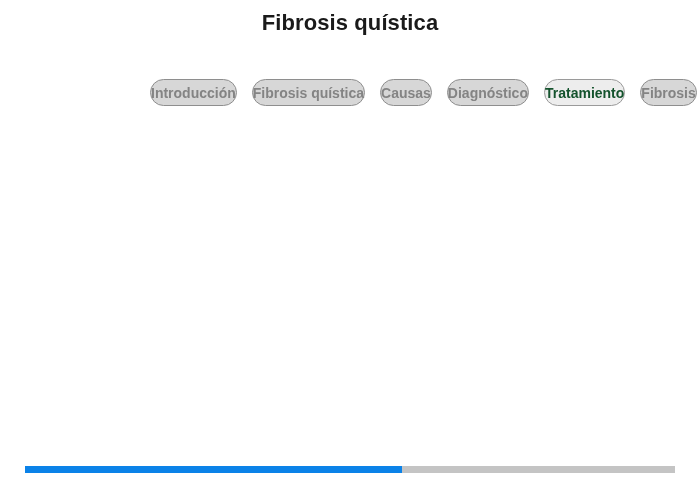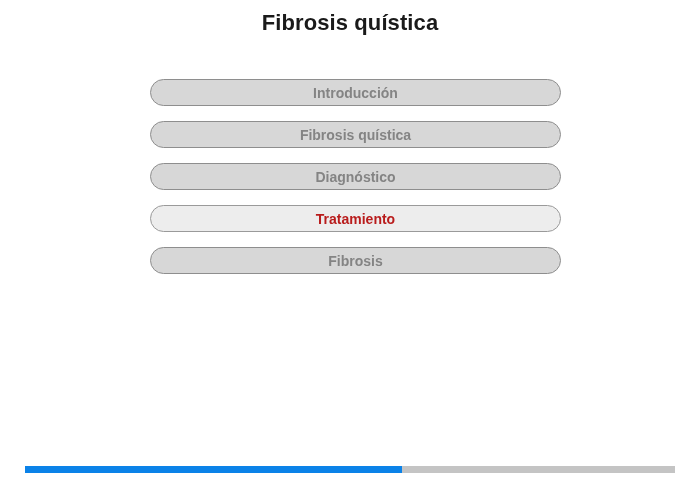--- a/index.html
+++ b/index.html
@@ -26,21 +26,21 @@
     color: #1a1a1a;
     letter-spacing: 0.1px;
   }
 
   .menu {
     position: absolute;
     top: 79px;
     left: 150px;
     width: 411px;
     display: flex;
-    flex-direction: column;
+    flex-direction: row;
     gap: 15px;
   }
 
   .menu-button {
     box-sizing: border-box;
     height: 27px;
     width: 411px;
     border: 1.5px solid #8e8e8e;
     border-radius: 14px;
     background: #d7d7d7;
@@ -52,21 +52,21 @@
     align-items: center;
     justify-content: center;
     padding: 0;
     cursor: pointer;
     line-height: 1;
     white-space: nowrap;
   }
 
   .menu-button.active {
     background: #ededed;
-    color: #b91c1c;
+    color: #14532d;
     border-color: #9a9a9a;
   }
 
   .progress-track {
     position: absolute;
     left: 25px;
     top: 466px;
     width: 650px;
     height: 7px;
     background: #c4c4c4;
@@ -78,20 +78,21 @@
   }
 </style>
 </head>
 <body>
 
 <div class="page-title">Fibrosis quística</div>
 
 <div class="menu">
     <button class="menu-button">Introducción</button>
     <button class="menu-button">Fibrosis quística</button>
+    <button class="menu-button">Causas</button>
     <button class="menu-button">Diagnóstico</button>
     <button class="menu-button active">Tratamiento</button>
     <button class="menu-button">Fibrosis</button>
   </div>
 
 <div class="progress-track">
   <div class="progress-fill" style="width: 58%;"></div>
 </div>
 
 </body></html>

